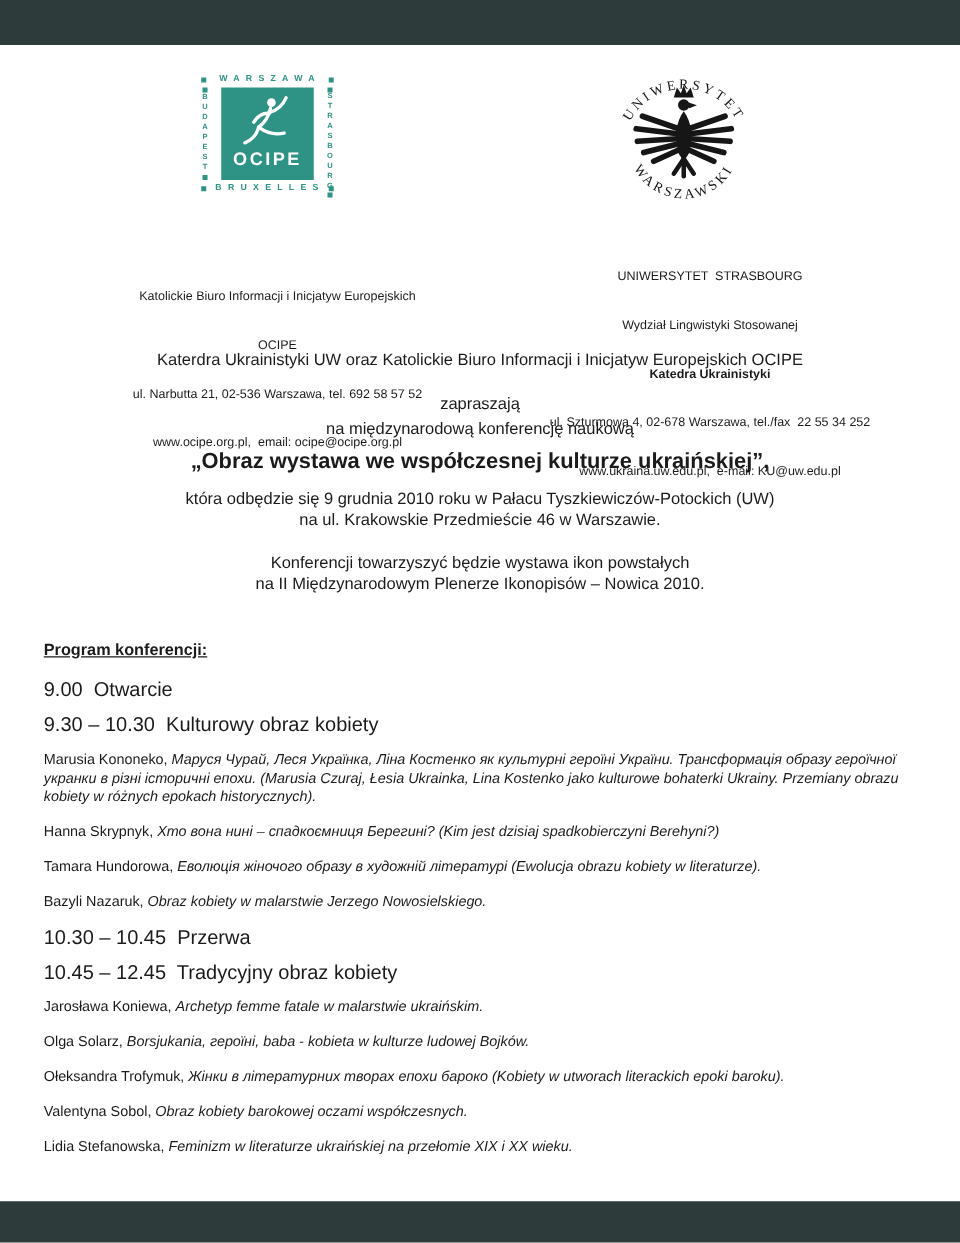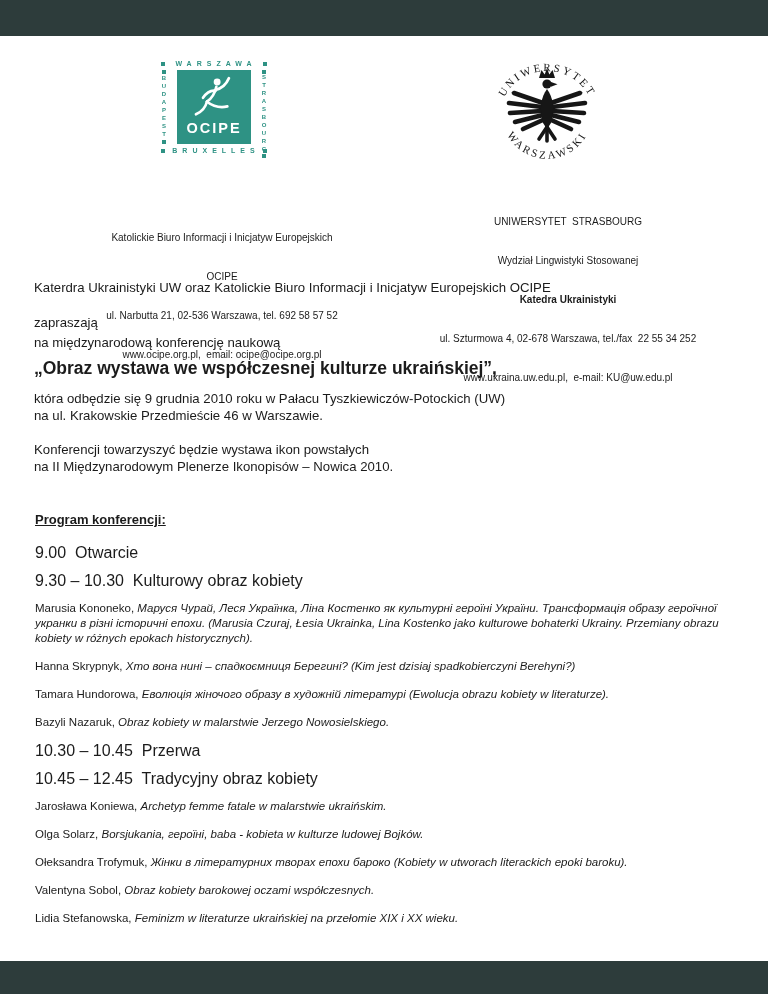--- a/index.html
+++ b/index.html
@@ -36,21 +36,21 @@
   .uw-arc{font-family:"Liberation Serif", serif;font-size:11px;letter-spacing:2.5px;fill:#161616;}
 
   
   .addr{position:absolute;font-size:10px;line-height:13px;text-align:center;white-space:pre-wrap;}
   .addr-left{top:205px;left:57px;width:330px;}
   .addr-right{top:189px;left:400px;width:336px;}
   .addr p{margin:0;}
   .addr .bold{font-weight:bold;}
 
   
-  .invite{position:absolute;top:279px;left:34px;width:700px;}
+  .invite{position:absolute;top:279px;left:34px;width:700px;text-align:center;}
   .inv{font-size:13.2px;line-height:17px;margin:0;}
   .inv.l1{margin-bottom:18px;}
   .inv.l2{margin-bottom:3px;}
   .inv.l3{margin-bottom:6px;}
   .inv.title{font-size:17.5px;line-height:22px;font-weight:bold;margin-bottom:11px;}
   .inv.l5{margin-bottom:17px;}
 
   
   .program{position:absolute;top:512px;left:35px;width:701px;}
   .prog-heading{font-size:13px;font-weight:bold;text-decoration:underline;margin:0 0 18px 0;}

